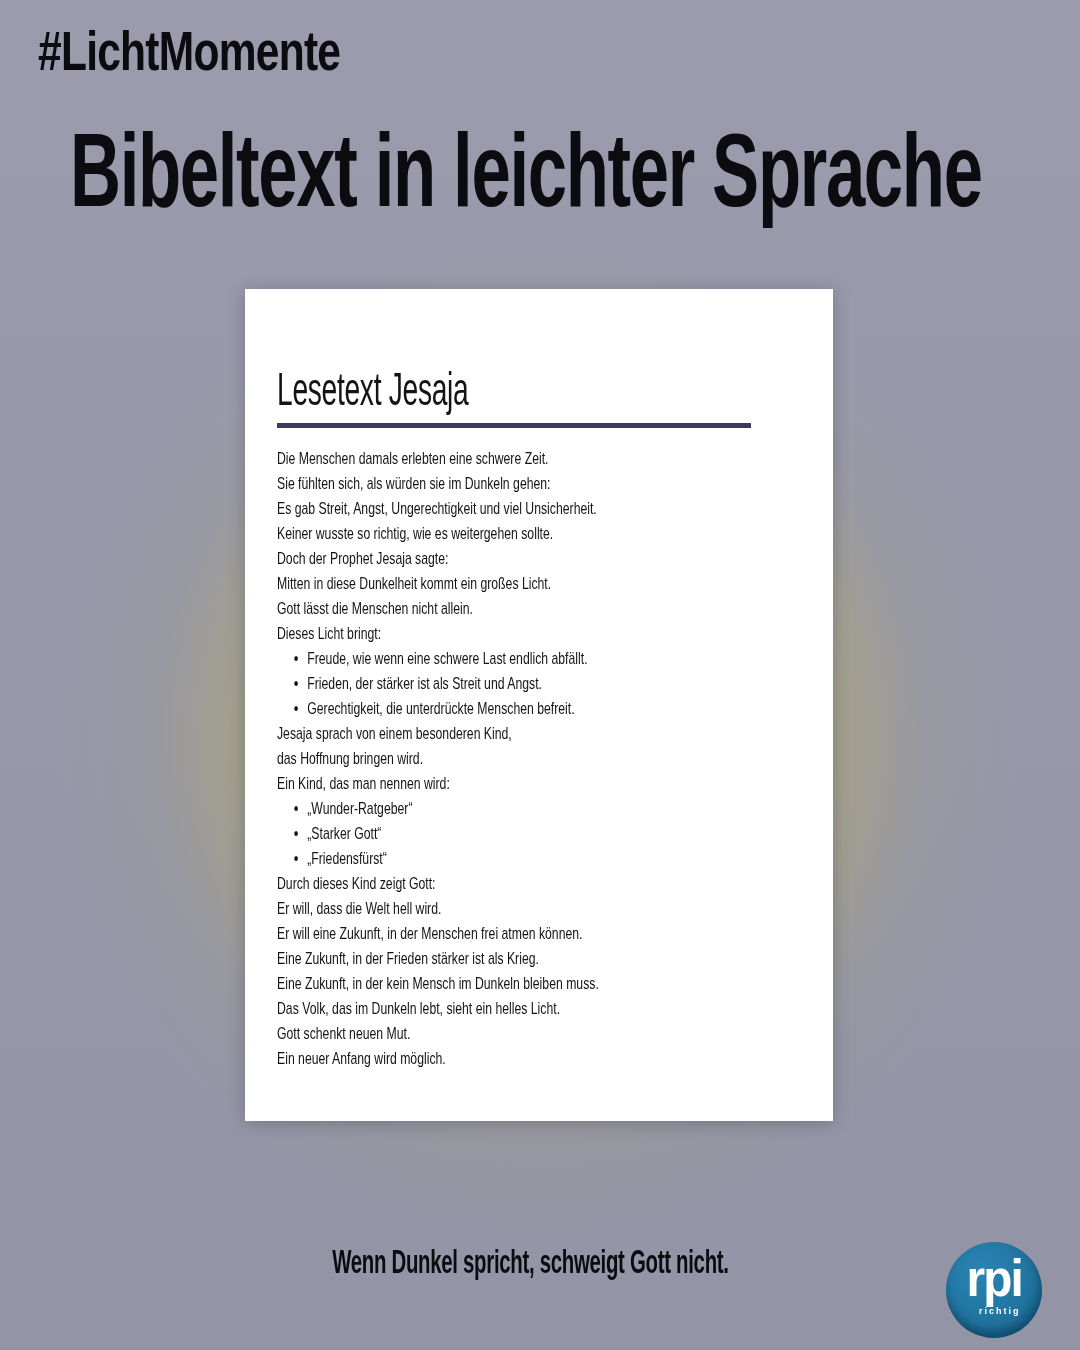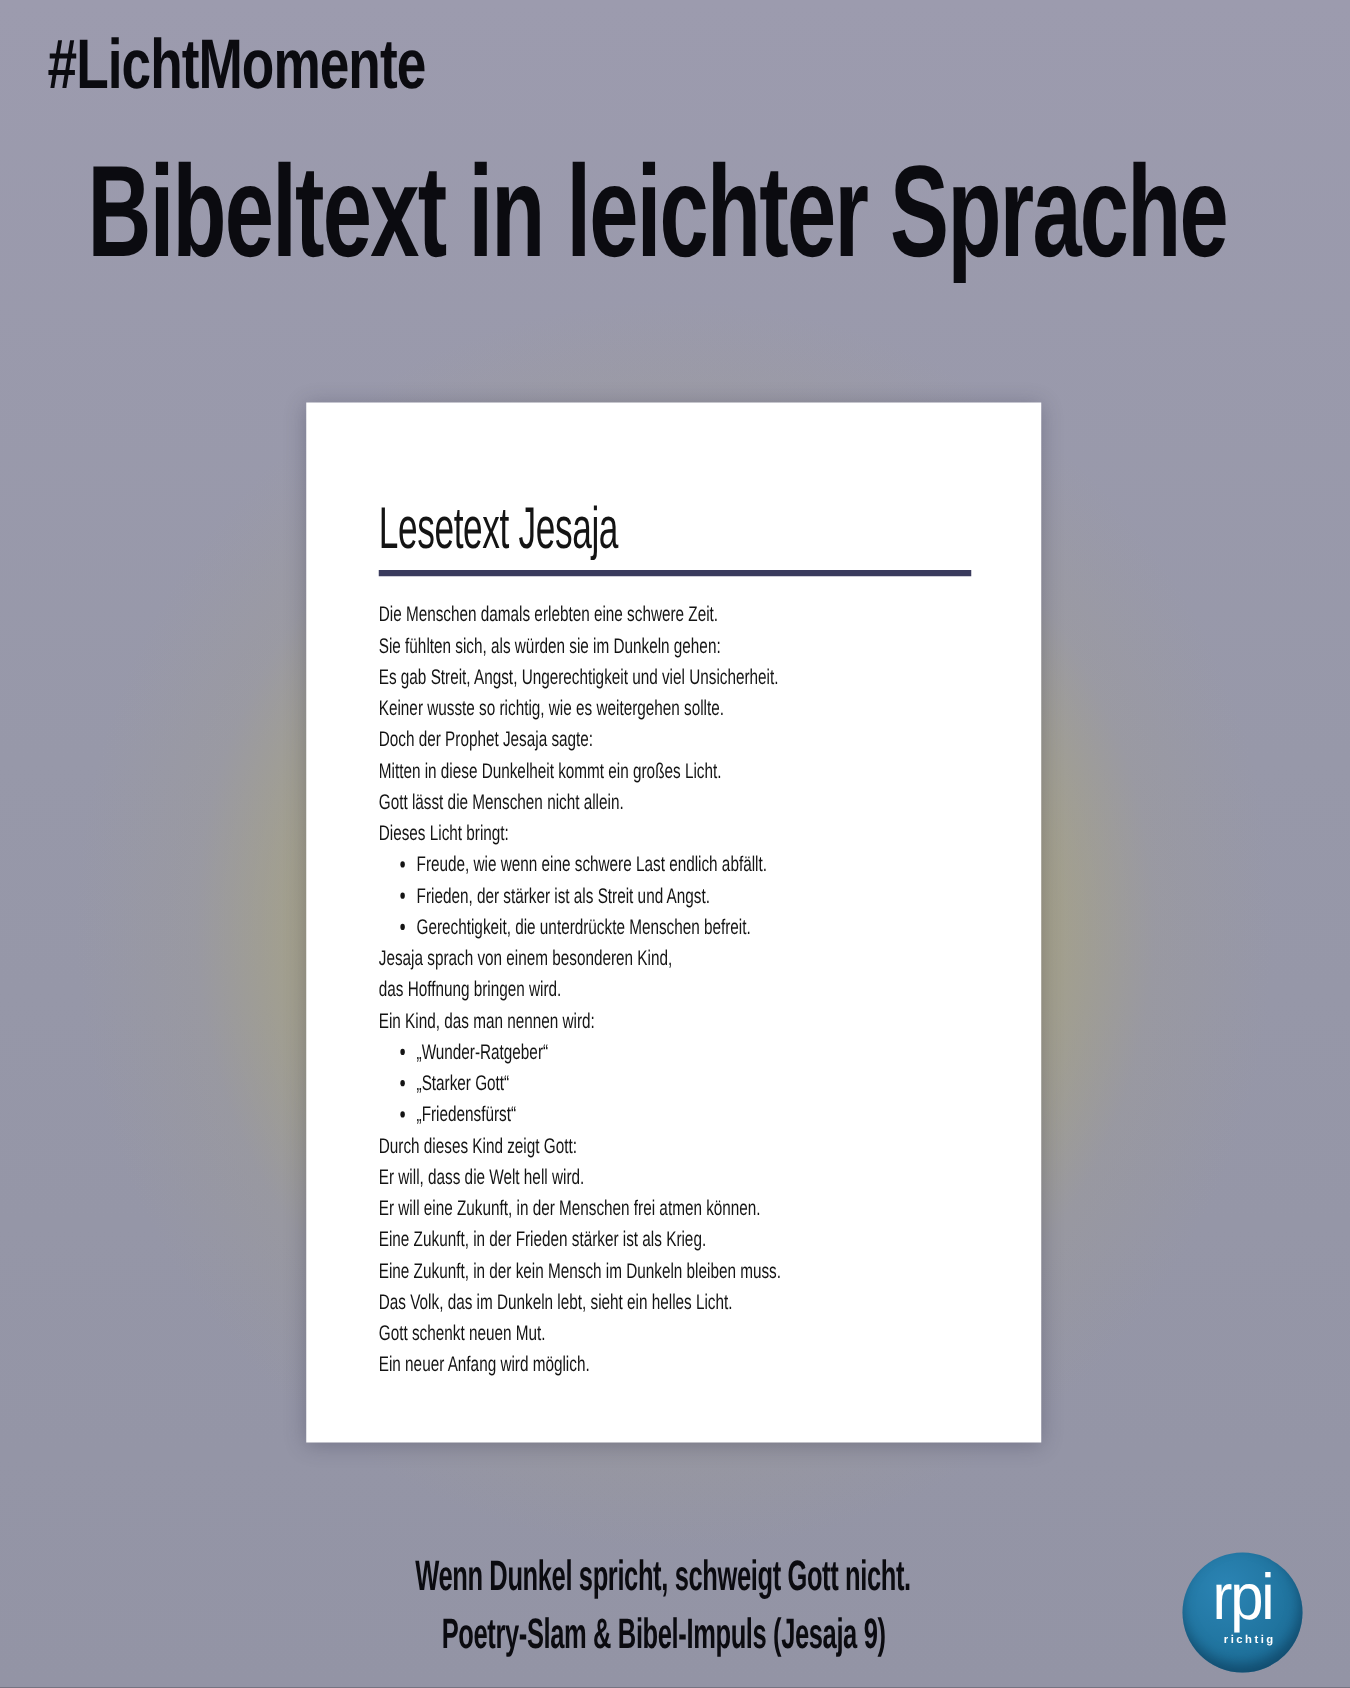--- a/index.html
+++ b/index.html
@@ -29,25 +29,25 @@
   .hashtag .cx{transform:scaleX(0.76);}
 
   .main-title{
     position:absolute;left:70px;top:116px;
     font-size:104px;font-weight:700;letter-spacing:-2px;line-height:1.05;
     color:#0b0b10;
   }
   .main-title .cx{transform:scaleX(0.68);}
 
   .card{
-    position:absolute;left:245px;top:322px;width:588px;height:832px;
+    position:absolute;left:245px;top:289px;width:588px;height:832px;
     background:#ffffff;
     box-shadow:0 2px 16px rgba(40,40,65,0.30);
     box-sizing:border-box;
-    padding:72px 56px 0 58px;
+    padding:72px 56px 0 32px;
   }
   .card-heading{
     font-size:47px;font-weight:400;letter-spacing:-0.5px;line-height:56px;
     color:#141414;
   }
   .card-heading .cx{transform:scaleX(0.60);}
   .divider{
     margin-top:6px;height:5px;width:474px;background:#3a3b5d;
   }
   .doc-body{
@@ -70,21 +70,21 @@
 
   .logo{
     position:absolute;left:946px;top:1242px;width:96px;height:96px;
     border-radius:50%;
     background:radial-gradient(circle at 36% 30%, #2b84b4 0%, #20749f 55%, #1d6b96 100%);
     box-shadow:inset -2px -7px 10px rgba(8,48,74,0.55);
   }
   .logo-text{
     position:absolute;left:0;top:8px;width:100%;
     text-align:center;
-    font-size:52px;font-weight:400;letter-spacing:-2px;color:#ffffff;line-height:56px;
+    font-size:52px;font-weight:700;letter-spacing:-2px;color:#ffffff;line-height:56px;
   }
   .logo-text .cx-c{transform:scaleX(0.92);}
   .logo-sub{
     position:absolute;left:33px;top:64px;
     font-size:9px;font-weight:700;letter-spacing:2px;color:#ffffff;
     white-space:nowrap;
   }
 </style>
 </head>
 <body>
@@ -145,21 +145,20 @@
       <div class="line">Eine Zukunft, in der Frieden stärker ist als Krieg.</div>
       <div class="line">Eine Zukunft, in der kein Mensch im Dunkeln bleiben muss.</div>
       <div class="line">Das Volk, das im Dunkeln lebt, sieht ein helles Licht.</div>
       <div class="line">Gott schenkt neuen Mut.</div>
       <div class="line">Ein neuer Anfang wird möglich.</div>
     </div>
   </div>
 
   <div class="tagline">
     <div class="tl"><span class="cx-c">Wenn Dunkel spricht, schweigt Gott nicht.</span></div>
-    <div class="tl"><span class="cx-c">Poetry-Slam &amp; Bibel-Impuls (Jesaja 9)</span></div>
   </div>
 
   <div class="logo">
     <div class="logo-text"><span class="cx-c">rpi</span></div>
     <div class="logo-sub">richtig</div>
   </div>
 
 </div>
 
 </body></html>

